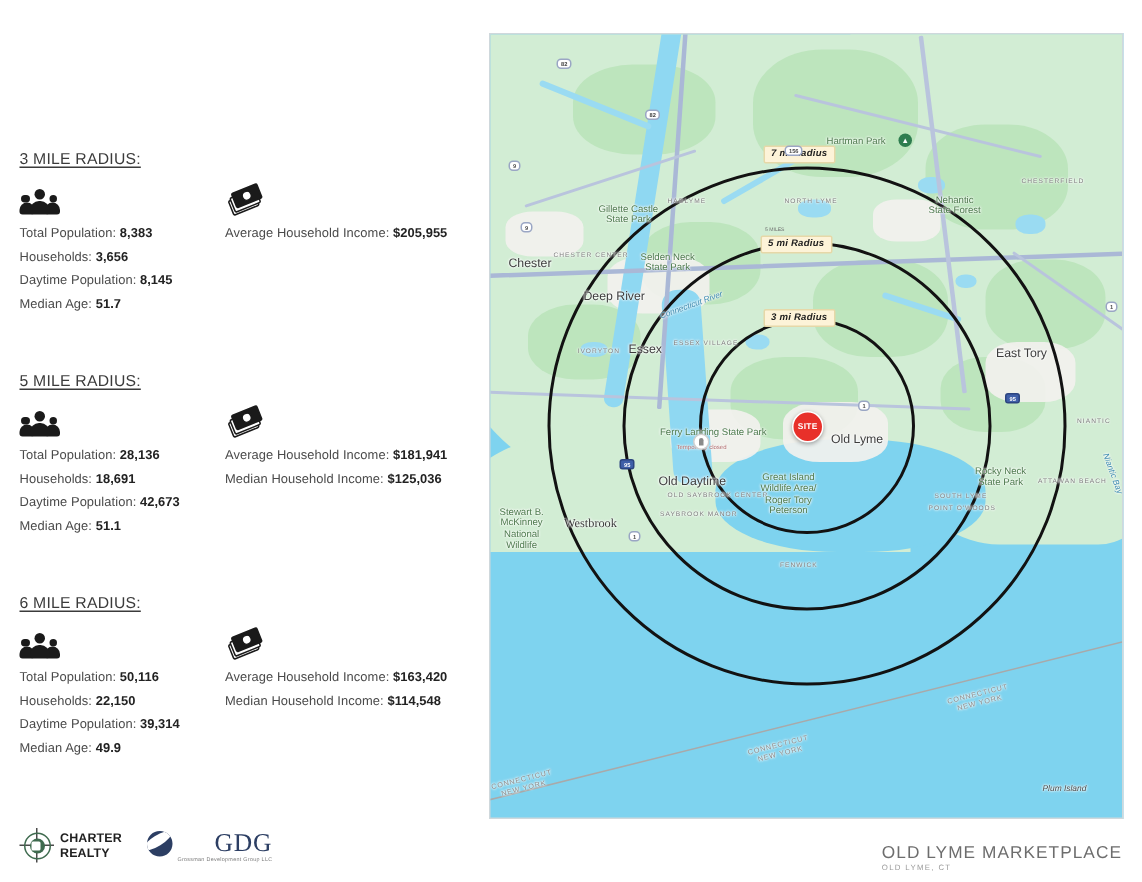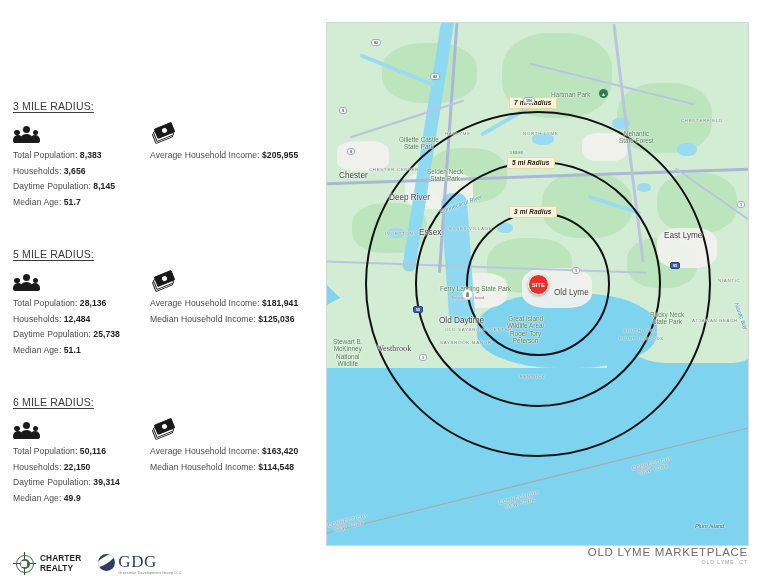--- a/index.html
+++ b/index.html
@@ -104,21 +104,21 @@
   .logo-gdg { display:flex; align-items:flex-start; gap:3px; }
   .gdg-mark {
     width:17px;height:17px;border-radius:50%;
     background:#2c3e63; position:relative; overflow:hidden; margin-top:1px;
   }
   .gdg-mark:after {
     content:""; position:absolute; left:-4px; top:3px;
     width:22px; height:7px; background:#fff;
     transform:rotate(-32deg); border-radius:50%;
   }
-  .gdg-wrap { display:flex; flex-direction:column; }
+  .gdg-wrap { display:flex; flex-direction:column;text-align:right; }
   .gdg-text {
     font-family:"Liberation Serif", serif;
     font-size:17px; line-height:17px; color:#2c3e63; letter-spacing:.6px;
   }
   .gdg-sub {
     font-size:3.6px; color:#7b7b7b; letter-spacing:.2px; margin-top:1px;
   }
 
   
   #map-panel {
@@ -278,21 +278,21 @@
     color:#fff; font-size:5px;
   }
 
   .state-line {
     position:absolute; height:1px; background:#a9a9a9; z-index:20;
     transform-origin:left center;
   }
 
   
   #footer-right {
-    position:absolute; right:13px; bottom:23px; text-align:right;
+    position:absolute; right:13px; bottom:6px; 
   }
   #footer-project {
     font-size:11.5px; color:#6d6d6d; letter-spacing:.7px;
   }
   #footer-city {
     font-size:5.2px; color:#9a9a9a; letter-spacing:.9px; margin-top:1.5px;
   }
 </style>
 </head>
 <body>
@@ -341,22 +341,22 @@
           <span class="ico-people">
             <i class="h2"></i>
               <i class="b2"></i>
               <i class="h3"></i>
               <i class="b3"></i>
               <i class="h1"></i>
               <i class="b1"></i>
           </span>
         </div>
         <div class="stat-line"><span>Total Population:</span> <span class="v">28,136</span></div>
-        <div class="stat-line"><span>Households:</span> <span class="v">12,484</span></div>
-        <div class="stat-line"><span>Daytime Population:</span> <span class="v">25,738</span></div>
+        <div class="stat-line"><span>Households:</span> <span class="v">18,691</span></div>
+        <div class="stat-line"><span>Daytime Population:</span> <span class="v">42,673</span></div>
         <div class="stat-line"><span>Median Age:</span> <span class="v">51.1</span></div>
       </div>
       <div class="col col-right">
         <div class="icon-row">
           <span class="ico-money">
             <b class="n3"></b>
               <b class="n2"></b>
               <b class="n1"></b>
               <span class="coin"></span>
           </span>
@@ -487,21 +487,21 @@
 
     <div class="mlabel city" style="left:12px;  top:148px;">Chester</div>
     <div class="mlabel hamlet" style="left:42px; top:144px;">CHESTER CENTER</div>
     <div class="mlabel city" style="left:62px;  top:170px;">Deep River</div>
     <div class="mlabel city" style="left:92px;  top:205px;">Essex</div>
     <div class="mlabel hamlet" style="left:122px; top:203px;">ESSEX VILLAGE</div>
     <div class="mlabel hamlet" style="left:58px;  top:208px;">IVORYTON</div>
     <div class="mlabel hamlet" style="left:118px; top:108px;">HADLYME</div>
     <div class="mlabel hamlet" style="left:196px; top:108px;">NORTH LYME</div>
     <div class="mlabel hamlet" style="left:354px; top:95px;">CHESTERFIELD</div>
-    <div class="mlabel city" style="left:337px; top:208px;">East Lyme</div>
+    <div class="mlabel city" style="left:337px; top:208px;">East Tory</div>
     <div class="mlabel hamlet" style="left:391px; top:255px;">NIANTIC</div>
     <div class="mlabel hamlet" style="left:365px; top:295px;">ATTAWAN BEACH</div>
     <div class="mlabel city" style="left:227px; top:265px;">Old Lyme</div>
     <div class="mlabel city" style="left:112px; top:293px;">Old Daytime</div>
     <div class="mlabel hamlet" style="left:118px; top:304px;">OLD SAYBROOK CENTER</div>
     <div class="mlabel hamlet" style="left:113px; top:317px;">SAYBROOK MANOR</div>
     <div class="mlabel city" style="left:49px;  top:321px;font-family:Liberation Serif, serif;">Westbrook</div>
     <div class="mlabel hamlet" style="left:193px; top:351px;">FENWICK</div>
     <div class="mlabel hamlet" style="left:296px; top:305px;">SOUTH LYME</div>
     <div class="mlabel hamlet" style="left:292px; top:313px;">POINT O'WOODS</div>

